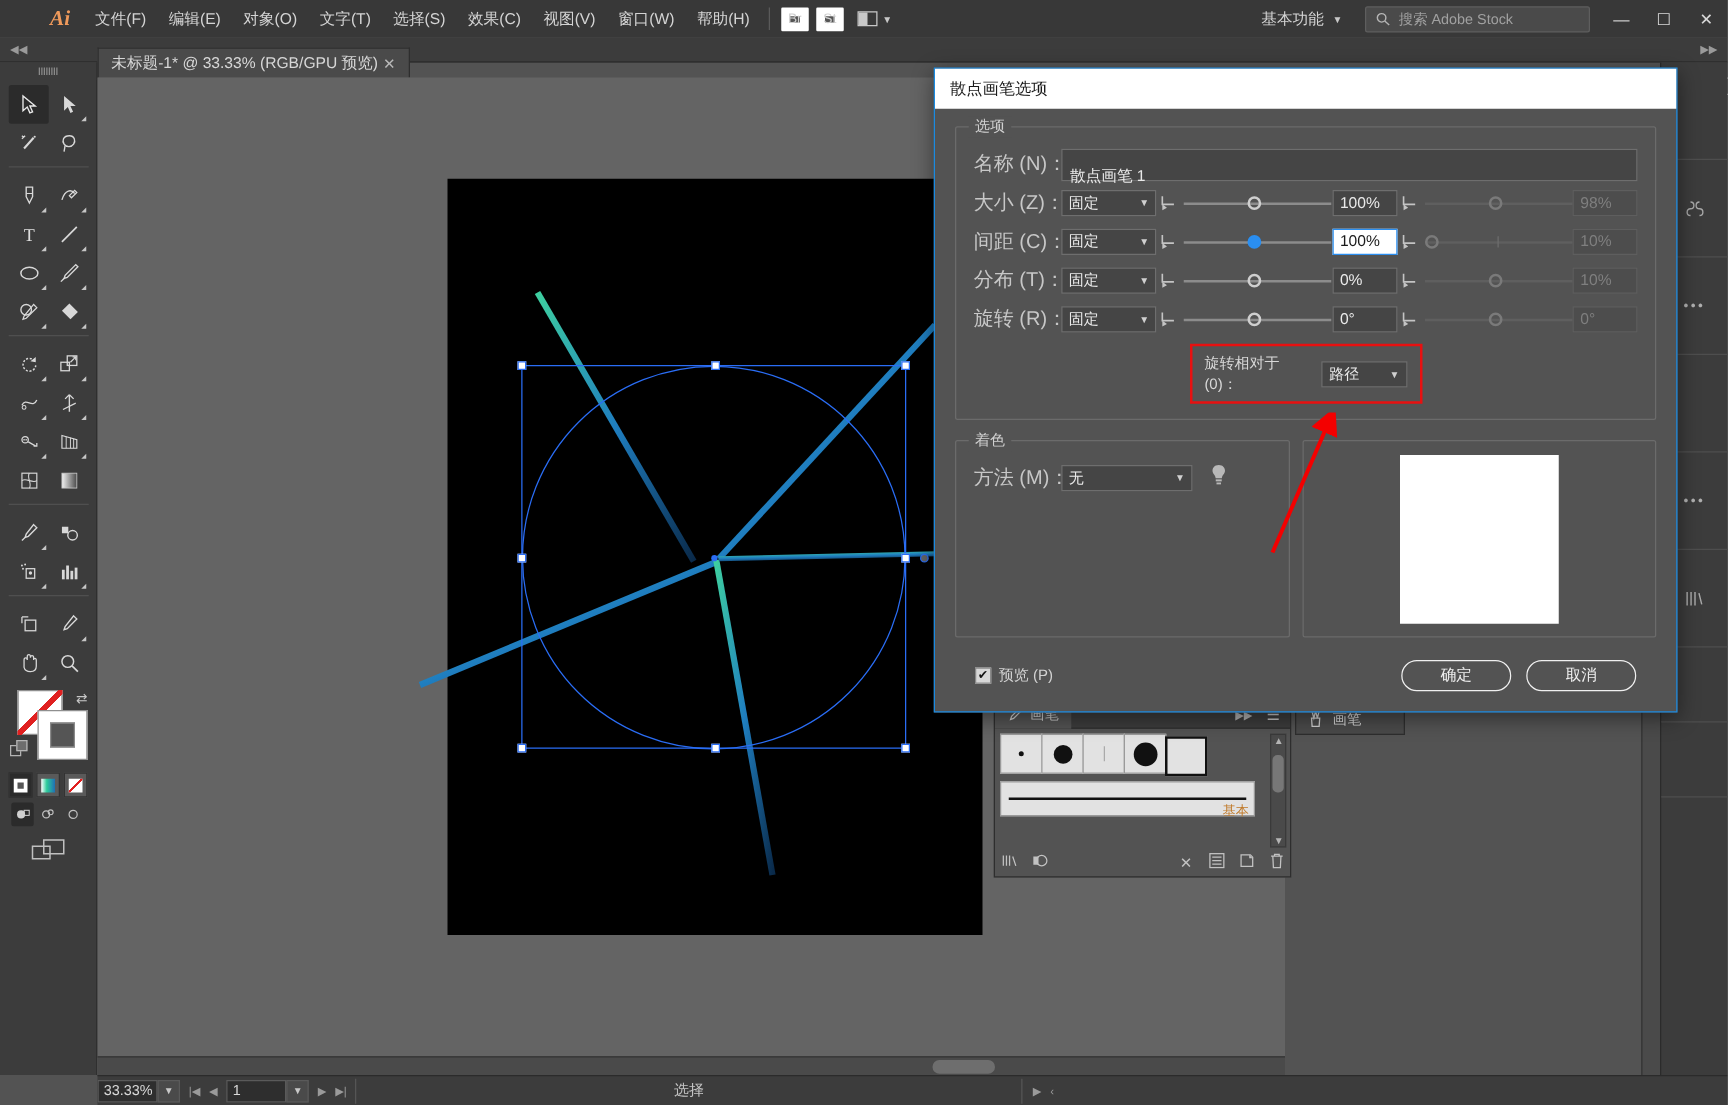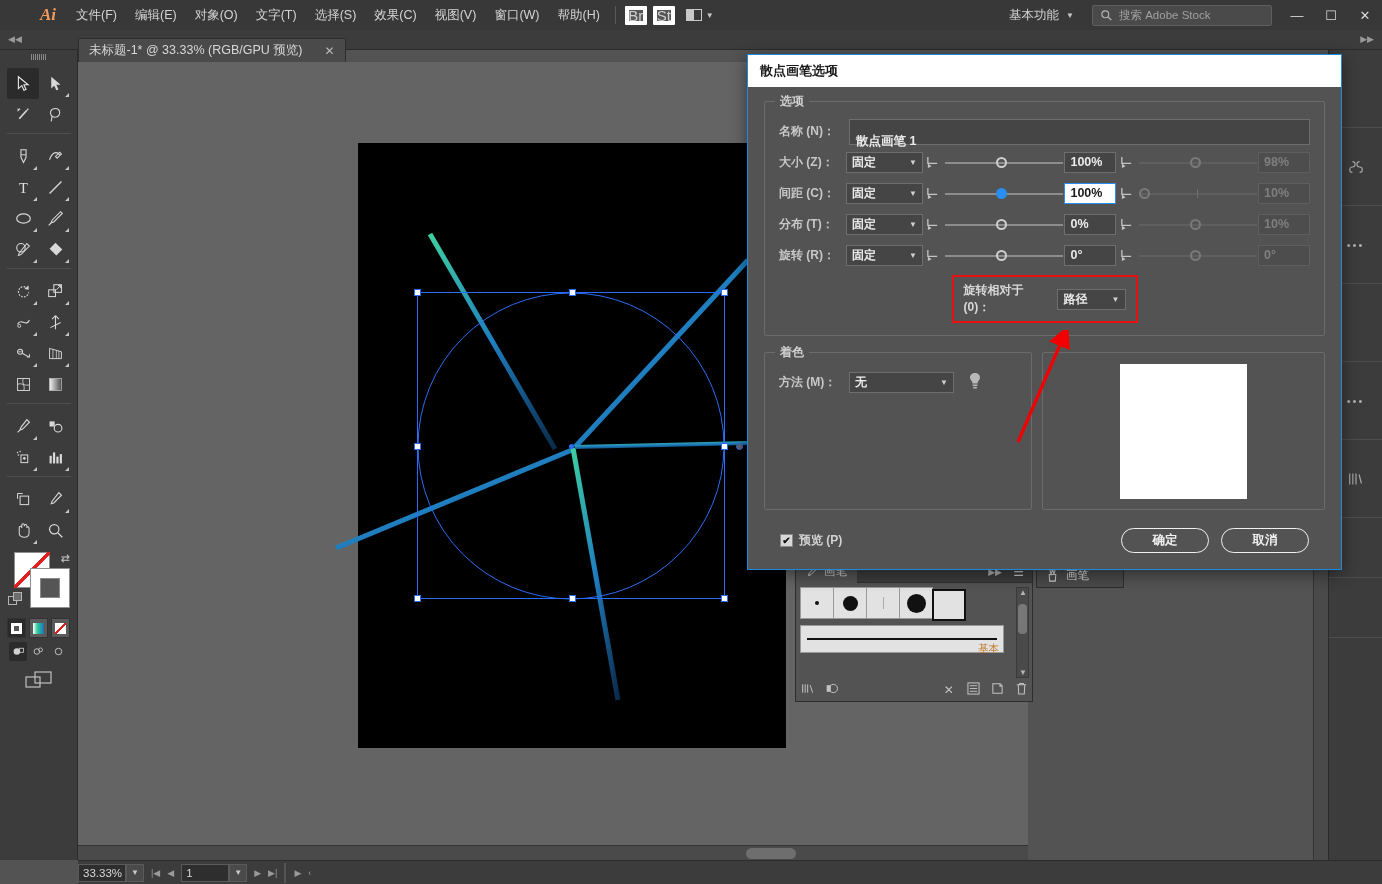--- a/index.html
+++ b/index.html
@@ -21,22 +21,22 @@
     width: 38px; height: 30px; display: flex; align-items: center;
     justify-content: center; color: #f09a5b; font-size: 17px;
     font-weight: bold; font-style: italic; font-family: "Liberation Serif", serif; margin-left: 29px;
   }
   .menu-item {
     padding: 0 9px; height: 30px; line-height: 30px; color: #d4d4d4;
     font-size: 12.5px; cursor: default; white-space: nowrap;
   }
   .mb-sep { width: 1px; height: 18px; background: #5a5a5a; margin: 0 6px; }
   .mb-btn {
-    width: 22px; height: 19px; background: #555; border: 4px solid #ffffff;
-    color: #cfcfcf; font-size: 15px; display: flex; align-items: center;
+    width: 22px; height: 19px; background: #555; border: 7px solid #ffffff;
+    color: #cfcfcf; font-size: 11px; display: flex; align-items: center;
     justify-content: center; margin: 12px 3px; border-radius: 1px;
   }
   .mb-arrange {
     display: flex; align-items: center; gap: 4px; margin-left: 8px; color: #cfcfcf;
   }
   .arrange-ico {
     width: 16px; height: 12px; border: 1.5px solid #c8c8c8; display: flex;
   }
   .arrange-ico i { display: block; width: 50%; height: 100%; }
   .arrange-ico i:first-child { background: #c8c8c8; }
@@ -61,21 +61,21 @@
   .tabstrip {
     position: absolute; top: 30px; left: 0; width: 1382px; height: 20px;
     background: #3c3c3c; border-bottom: 1px solid #2b2b2b;
   }
   .collapse-l { position: absolute; left: 8px; top: 4px; color: #9a9a9a; font-size: 9px; }
   .collapse-r { position: absolute; right: 8px; top: 4px; color: #9a9a9a; font-size: 9px; }
 
   .doctab {
     position: absolute; top: 38px; left: 78px; height: 24px;
     background: #4a4a4a; border: 1px solid #2e2e2e; border-bottom: none;
-    display: flex; align-items: center; padding: 0 10px; gap: 22px;
+    display: flex; align-items: center; padding: 0 10px; gap: 4px;
   }
   .doctab .title { color: #d7d7d7; font-size: 12.5px; white-space: nowrap; }
   .doctab .x { color: #b9b9b9; font-size: 12px; cursor: pointer; }
 
   
   .toolbar {
     position: absolute; top: 50px; left: 0; width: 78px; height: 810px;
     background: #3c3c3c; border-right: 1px solid #2b2b2b;
   }
   .tb-grip {
@@ -279,38 +279,37 @@
     position: absolute; top: 62px; right: 54px; width: 15px; height: 798px;
     background: #4a4a4a; border-left: 1px solid #333;
   }
   .vscroll .btn { height: 14px; color: #aaa; font-size: 8px; text-align: center; }
 
   
   .dialog {
     position: absolute; left: 747px; top: 54px; width: 595px; height: 516px;
     background: #535353; border: 1px solid #1b8ae0;
     box-shadow: 0 4px 16px rgba(0,0,0,.45);
-    font-weight: bold;
   }
   .dlg-title {
     height: 32px; background: #fff; display: flex; align-items: center;
     padding-left: 12px; color: #1a1a1a; font-size: 13px;
   }
   .dlg-body { padding: 14px 16px 0; }
   .group {
     border: 1px solid #6b6b6b; border-radius: 2px; position: relative;
     padding: 16px 14px 12px;
   }
   .group > legend {
     position: absolute; top: -9px; left: 10px; background: #535353;
     padding: 0 5px; color: #d0d0d0; font-size: 12px;
   }
   .frow { display: flex; align-items: center; height: 27px; margin-bottom: 4px; }
   .flabel {
-    width: 70px; text-align: left; color: #c7c7c7; font-size: 12px;
+    width: 70px; text-align: center; color: #c7c7c7; font-size: 16px;
     padding-right: 8px; white-space: nowrap;
   }
   .textinput {
     flex: 1; height: 21px; background: #454545; border: 1px solid #6e6e6e;
     color: #eaeaea; font-size: 12.5px; padding: 12px 6px; line-height: 19px;
   }
   .select {
     width: 80px; height: 21px; background: #454545; border: 1px solid #6e6e6e;
     color: #eaeaea; font-size: 12px; display: flex; align-items: center;
     padding: 0 5px; position: relative;
@@ -869,20 +868,21 @@
       <span>|◀</span>
       <span>◀</span>
     </div>
     <div class="sb-page">1</div>
     <div class="sb-drop">▼</div>
     <div class="sb-nav">
       <span>▶</span>
       <span>▶|</span>
     </div>
     <div class="sb-vsep"></div>
+    <div class="sb-status">选择</div>
     <div class="sb-vsep"></div>
     <div class="sb-nav" style="margin-left:8px">
       <span>▶</span>
       <span>‹</span>
     </div>
     <div style="flex:1"></div>
   </div>
 
   <div class="dialog">
     <div class="dlg-title">散点画笔选项</div>

